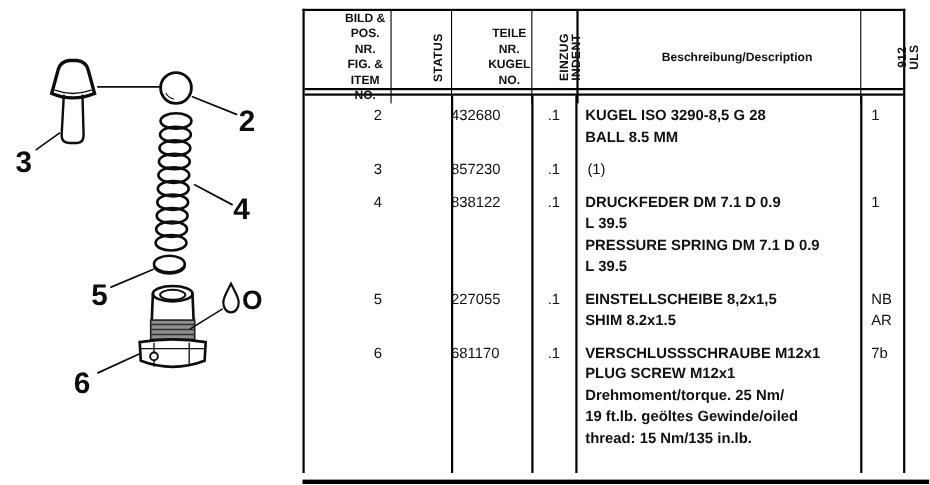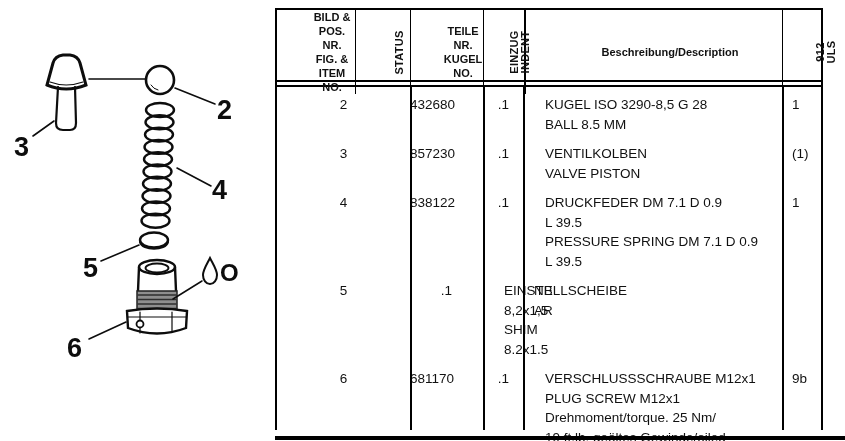--- a/index.html
+++ b/index.html
@@ -27,21 +27,21 @@
   .pt-body{position:relative;height:343px;padding-top:8px;font-size:13.5px;line-height:19.5px;}
   .vline{position:absolute;top:0;bottom:0;width:1.5px;background:#000;}
   .vl-part{left:133px;}
   .vl-indent{left:206px;}
   .vl-desc{left:245.5px;width:2.5px;}
   .vl-qty{left:505px;}
   .row{display:grid;grid-template-columns:133px 73px 41px 258px 1fr;padding-bottom:10px;}
   .c-item{text-align:center;}
   .c-part{text-align:left;}
   .c-indent{text-align:center;}
-  .c-desc{padding-left:21px;white-space:pre-line;}
+  .c-desc{padding-left:8px;white-space:pre-line;font-weight:bold;}
   .c-qty{padding-left:10px;white-space:pre-line;}
   .bottom-rule{position:absolute;left:275px;top:436px;width:570px;height:3.5px;background:#000;}
 </style>
 </head>
 <body>
 
 <div class="page">
 
   <div class="diagram">
     <svg width="270" height="441" viewBox="0 0 270 441" xmlns="http://www.w3.org/2000/svg">
@@ -146,55 +146,54 @@
     <div class="c-indent">.1</div>
     <div class="c-desc">KUGEL ISO 3290-8,5 G 28
 BALL 8.5 MM</div>
     <div class="c-qty">1</div>
   </div>
 
   <div class="row">
     <div class="c-item">3</div>
     <div class="c-part">857230</div>
     <div class="c-indent">.1</div>
-    <div class="c-desc">VENTILKOLBEN
-VALVE PISTON</div>
     <div class="c-qty">(1)</div>
   </div>
 
   <div class="row">
     <div class="c-item">4</div>
     <div class="c-part">838122</div>
     <div class="c-indent">.1</div>
     <div class="c-desc">DRUCKFEDER DM 7.1 D 0.9
 L 39.5
 PRESSURE SPRING DM 7.1 D 0.9
 L 39.5</div>
     <div class="c-qty">1</div>
   </div>
 
   <div class="row">
     <div class="c-item">5</div>
+    <div class="c-part">227055</div>
     <div class="c-indent">.1</div>
     <div class="c-desc">EINSTELLSCHEIBE 8,2x1,5
 SHIM 8.2x1.5</div>
     <div class="c-qty">NB
 AR</div>
   </div>
 
   <div class="row">
     <div class="c-item">6</div>
     <div class="c-part">681170</div>
     <div class="c-indent">.1</div>
     <div class="c-desc">VERSCHLUSSSCHRAUBE M12x1
 PLUG SCREW M12x1
 Drehmoment/torque. 25 Nm/
 19 ft.lb. geöltes Gewinde/oiled
 thread: 15 Nm/135 in.lb.</div>
-    <div class="c-qty">9b</div>
+    <div class="c-qty">7b</div>
   </div>
 </div>
     </div>
   </div>
 
   <div class="bottom-rule"></div>
 
 </div>
 
 </body></html>

